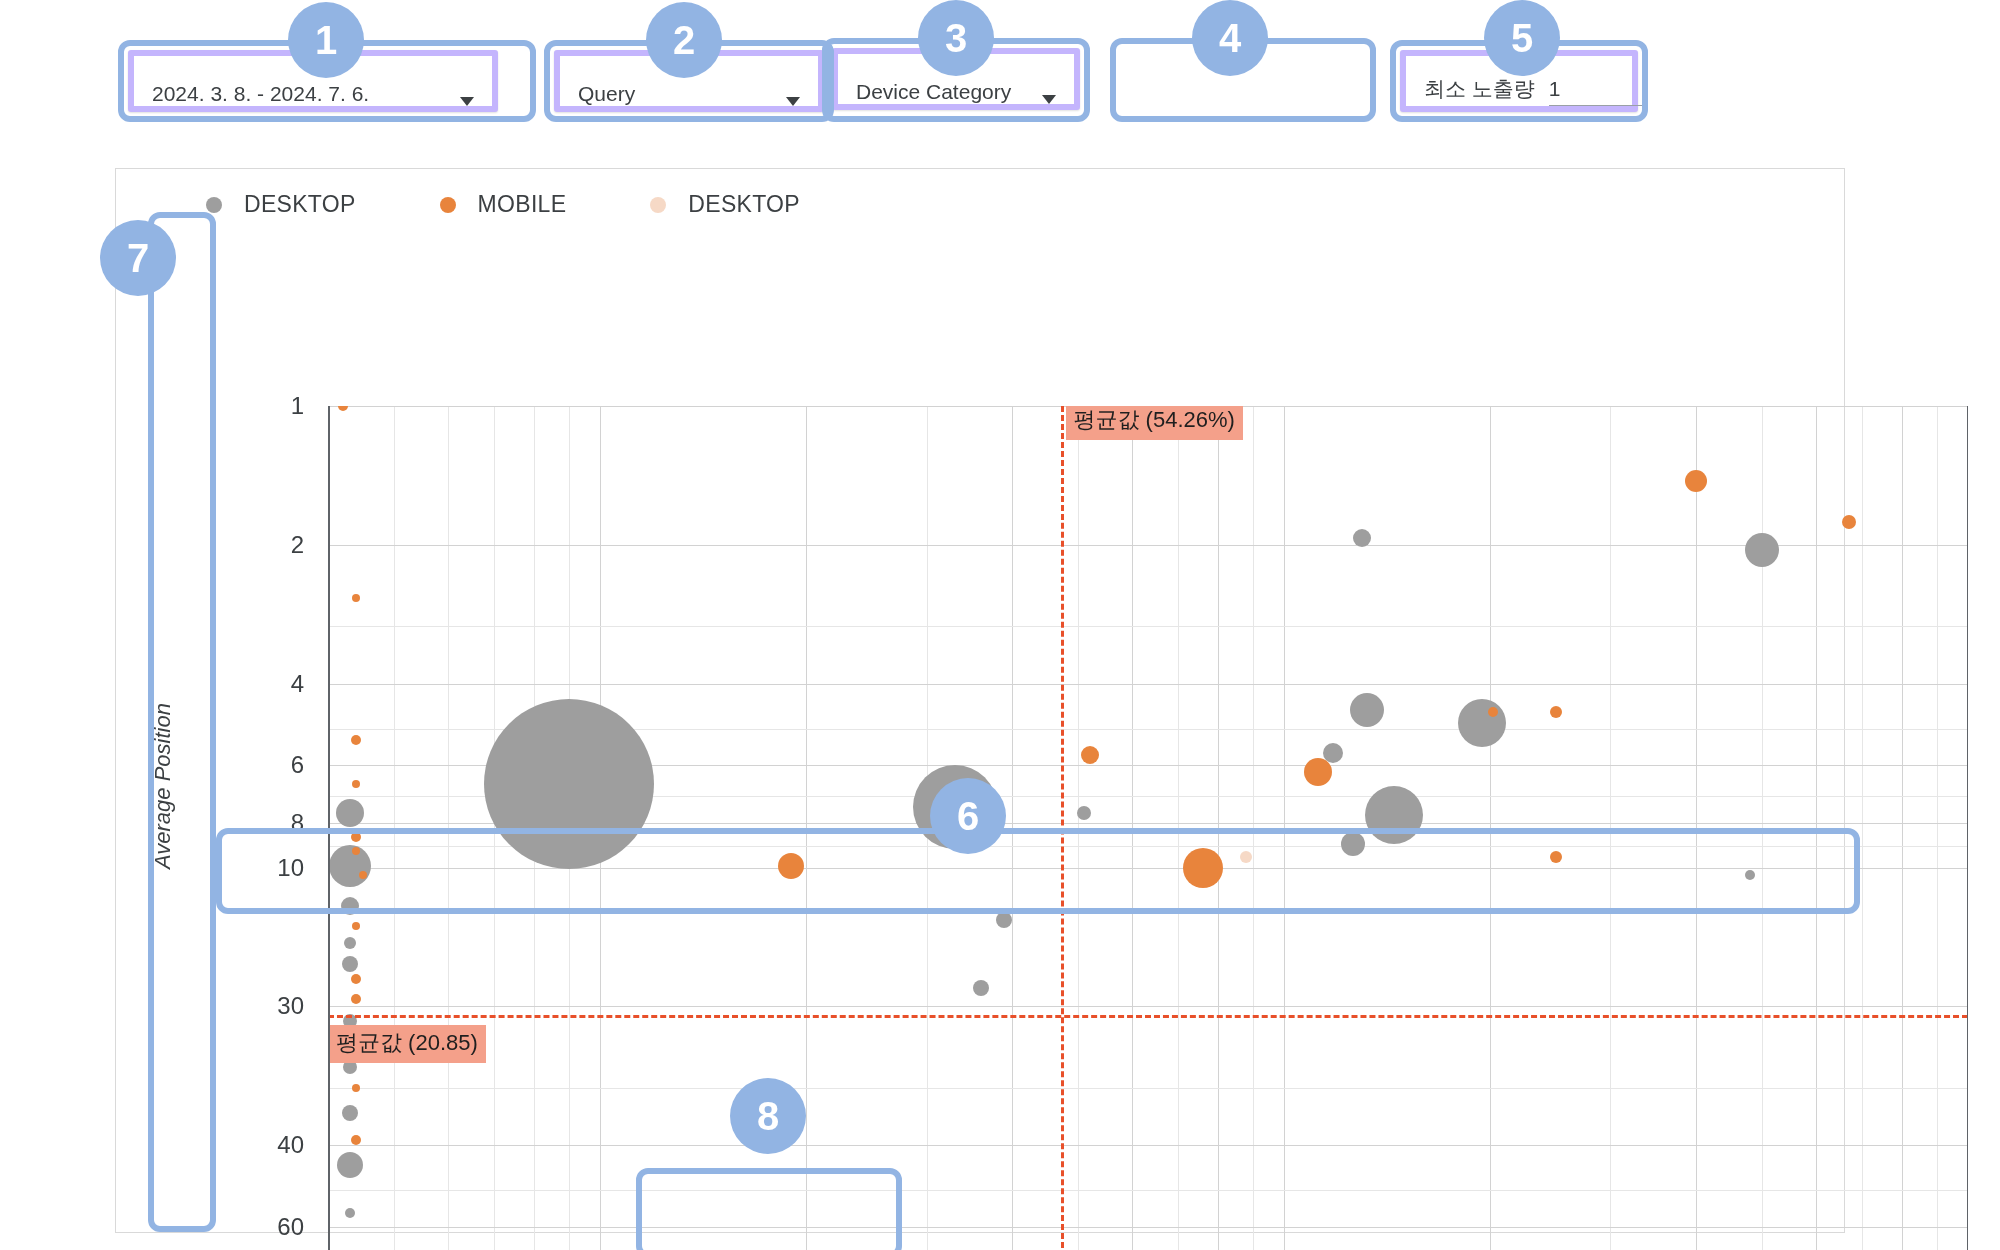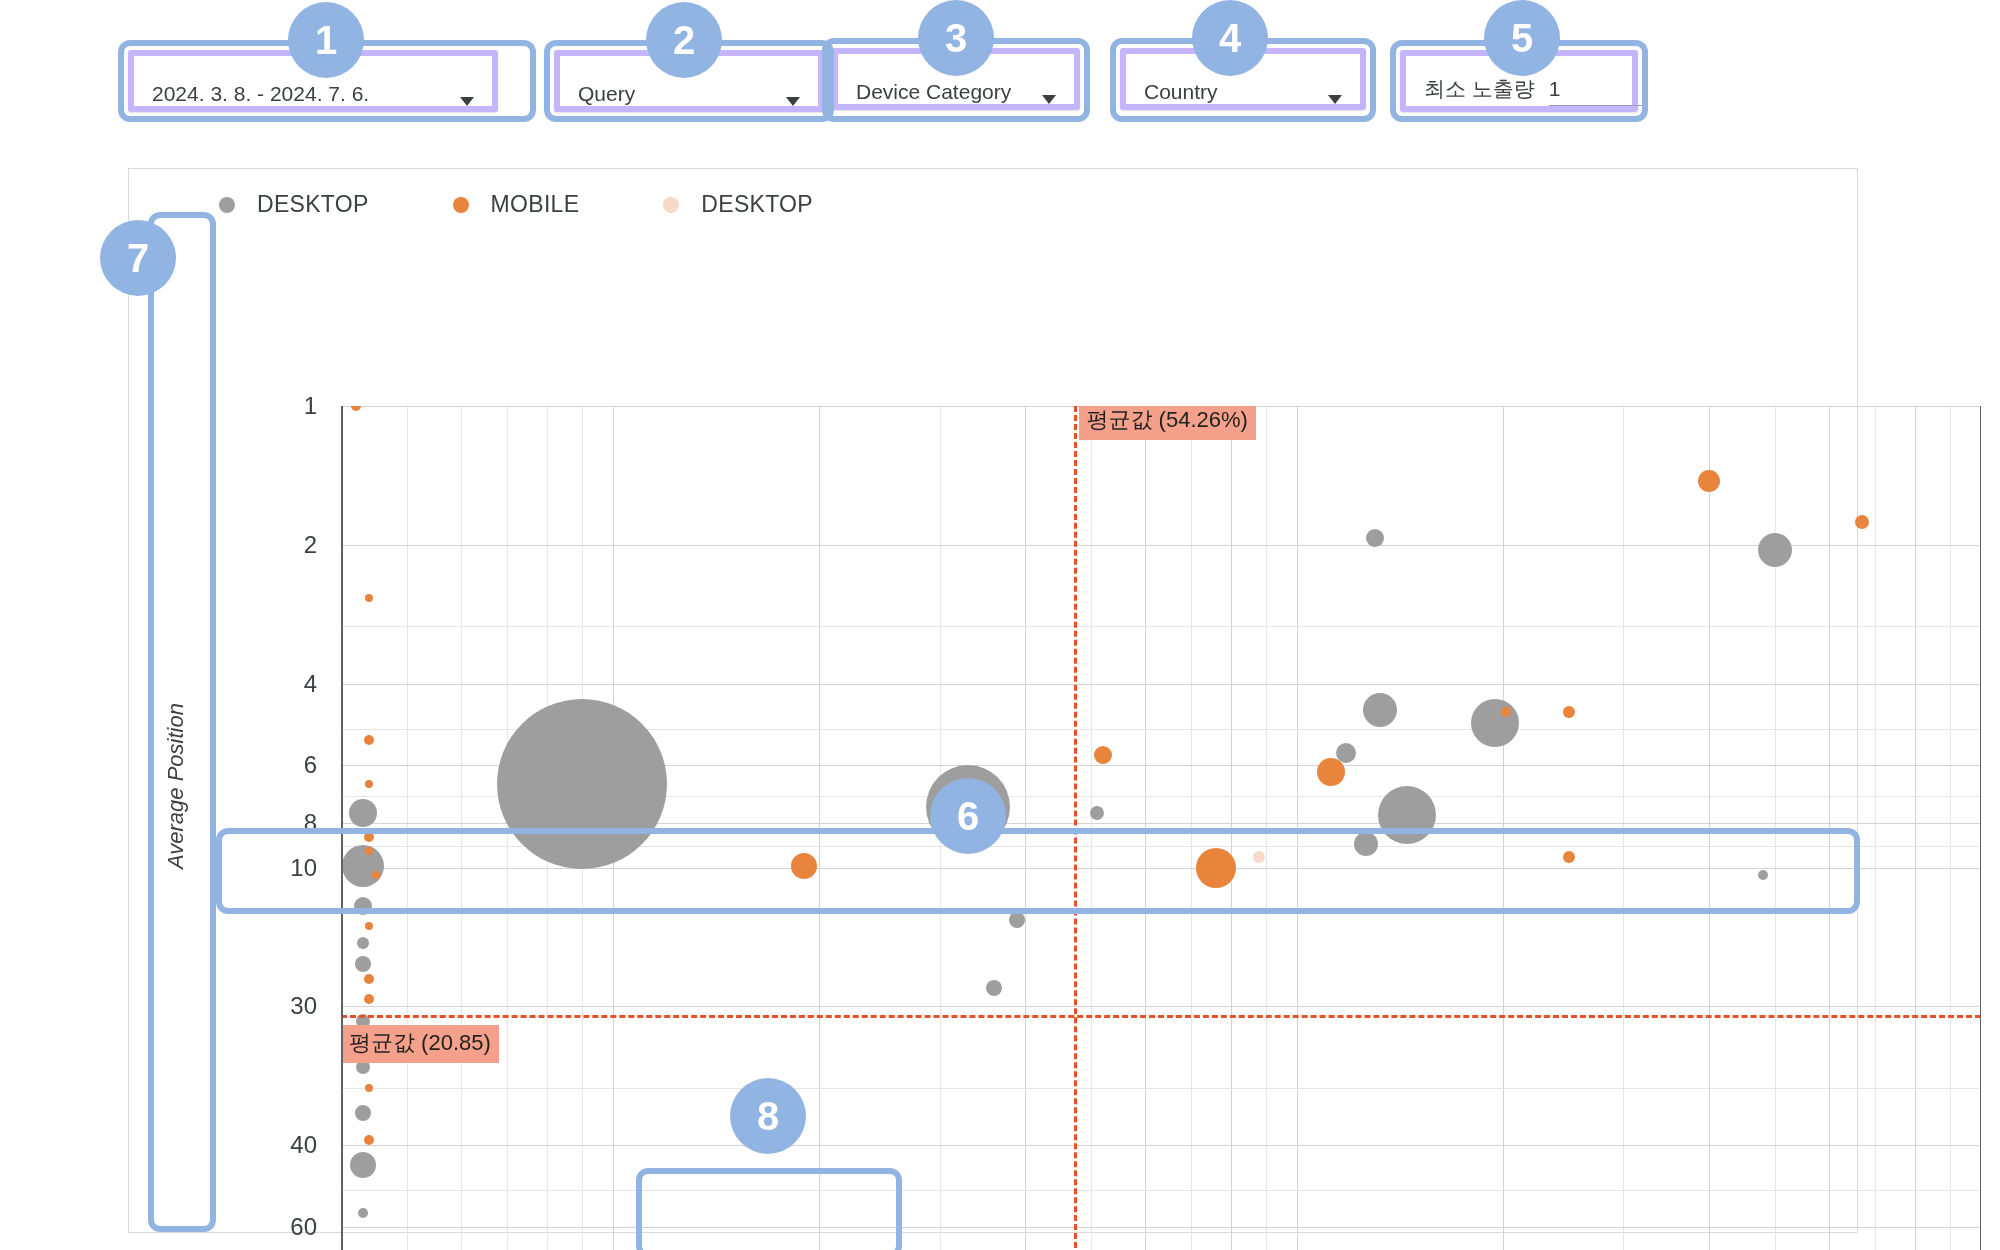--- a/index.html
+++ b/index.html
@@ -14,21 +14,21 @@
   .filter .flabel{font-size:21px;color:#3c4043;white-space:nowrap;}
   .caret{width:0;height:0;border-left:7px solid transparent;
          border-right:7px solid transparent;border-top:9px solid #3c4043;
          margin-left:auto;}
   .num-wrap{display:flex;align-items:baseline;gap:14px;}
   .num-input{border:none;border-bottom:1.5px solid #9aa0a6;outline:none;
              font-size:21px;color:#3c4043;background:transparent;
              font-family:"Liberation Sans",sans-serif;padding:0 0 4px 0;}
 
   
-  .chart-card{position:absolute;left:128px;top:168px;width:1730px;height:1065px;
+  .chart-card{position:absolute;left:115px;top:168px;width:1730px;height:1065px;
               background:#fff;border:1px solid #d9d9d9;box-sizing:border-box;}
   .legend{position:absolute;left:90px;top:22px;display:flex;align-items:center;gap:0;}
   .legend-item{display:flex;align-items:center;margin-right:84px;}
   .legend-dot{width:16px;height:16px;border-radius:50%;margin-right:22px;}
   .legend-label{font-size:23px;color:#3c4043;letter-spacing:.3px;}
 
   
   .plot{position:absolute;left:212px;top:237px;width:1640px;height:923px;}
   .plot-inner{position:absolute;inset:0;overflow:hidden;}
   .gridline{position:absolute;background:#e6e6e6;}
@@ -70,24 +70,20 @@
   <div class="filter" style="left:832px;top:48px;width:248px;height:62px;padding:0 18px;">
     <span class="flabel">Device Category</span>
     <span class="caret"></span>
   </div>
 
   <div class="filter" style="left:554px;top:50px;width:270px;height:62px;padding:0 18px;">
     <span class="flabel">Query</span>
     <span class="caret"></span>
   </div>
 
-  <div class="filter" style="left:1120px;top:48px;width:246px;height:62px;padding:0 18px;">
-    <span class="flabel">Country</span>
-    <span class="caret"></span>
-  </div>
 
   <div class="filter" style="left:1400px;top:50px;width:238px;height:62px;padding:0 18px;">
     <div class="num-wrap">
       <span class="flabel">최소 노출량</span>
       <input class="num-input" type="text" style="width: 96px;" value="1">
     </div>
   </div>
 </div>
 
 <div class="chart-card">

